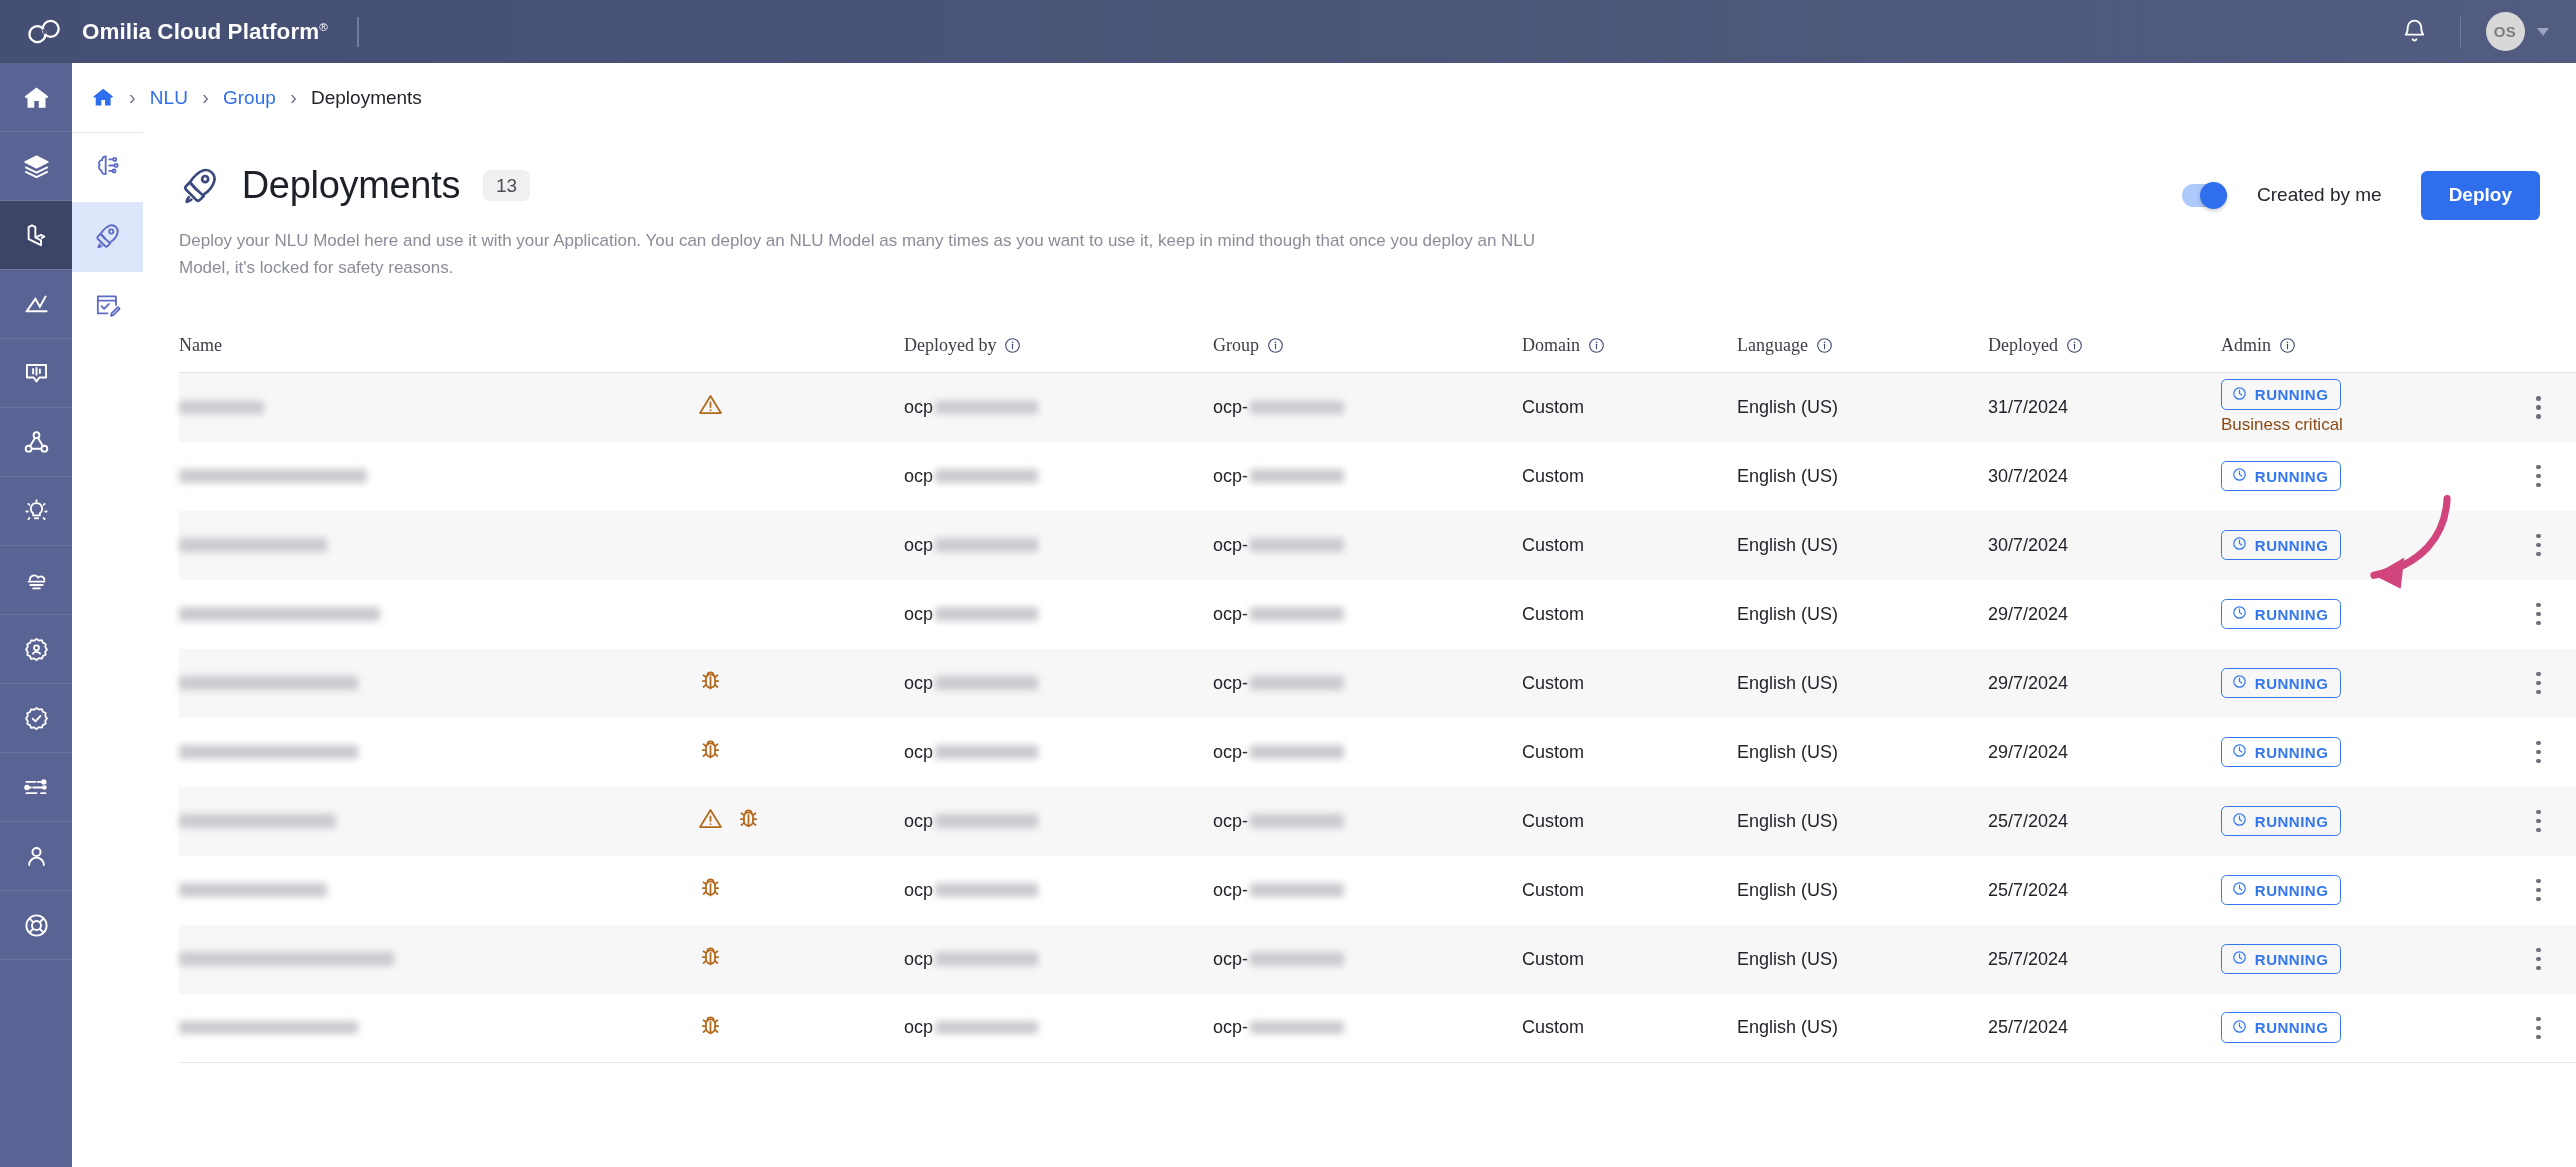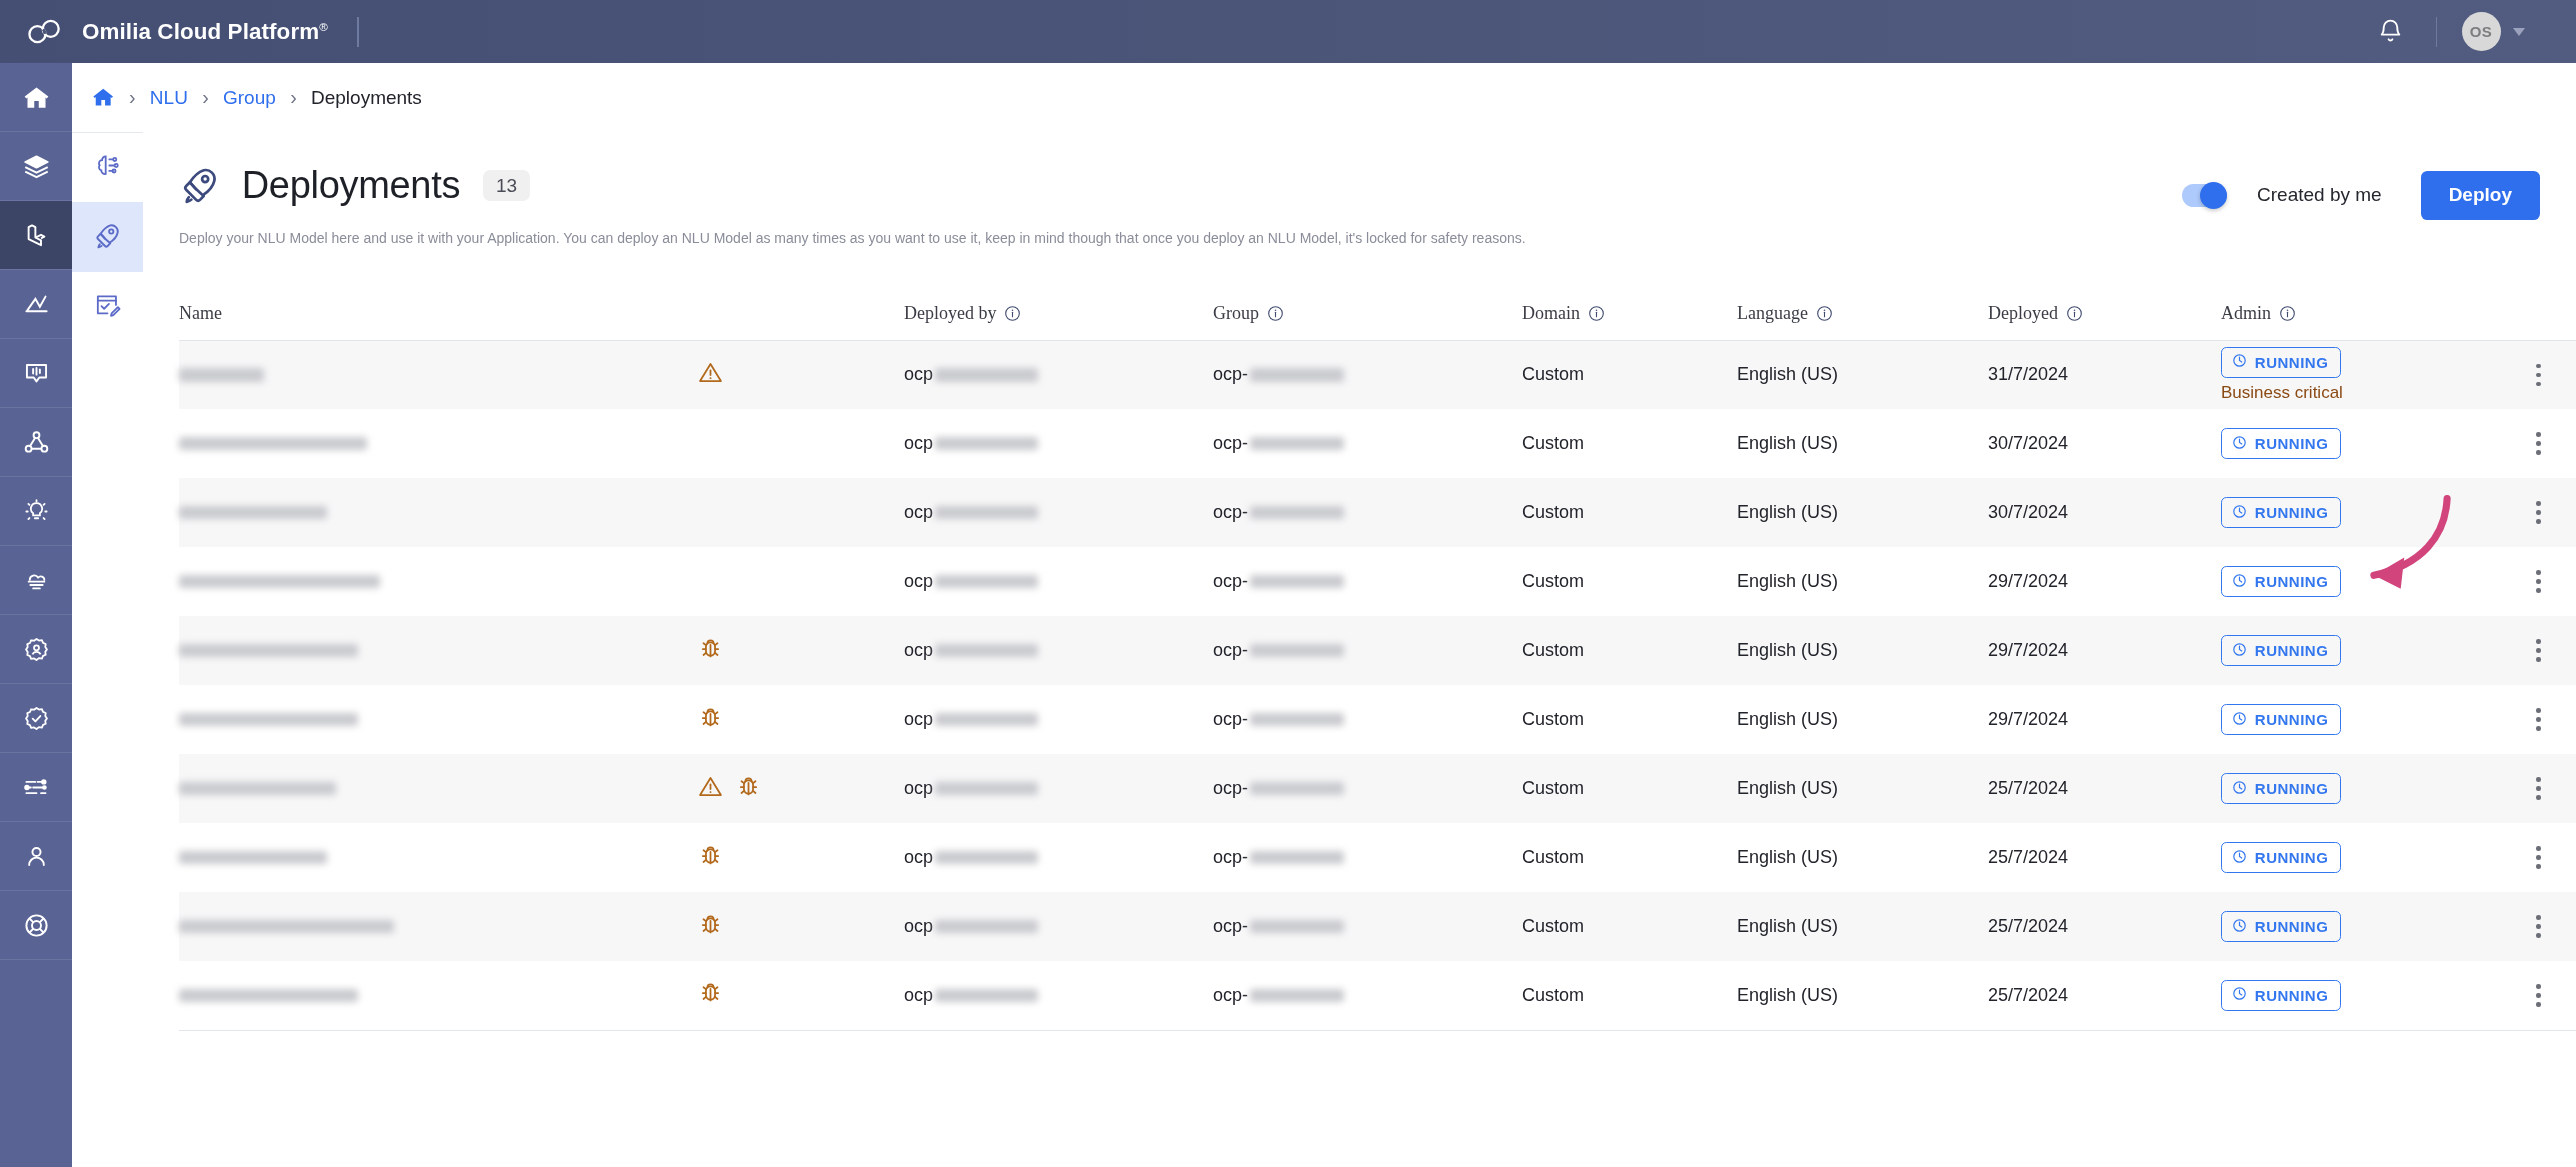--- a/index.html
+++ b/index.html
@@ -21,21 +21,21 @@
   .brand-logo { width: 39px; height: 29px; display: block; }
   .brand-name {
     color: #ffffff; font-size: 22.4px; font-weight: bold;
     letter-spacing: 0.1px; white-space: nowrap;
   }
   .brand-name sup { font-size: 11.6px; vertical-align: super; font-weight: normal; }
   .topbar-divider {
     width: 1.8px; height: 30px; background: #6f7aa0; margin-left: 29px;
   }
   .topbar-right {
-    margin-left: auto; display: flex; align-items: center; gap: 0; padding-right: 51px;
+    margin-left: auto; display: flex; align-items: center; gap: 0; padding-right: 27px;
   }
   .bell-btn { width: 41px; height: 41px; display: flex; align-items: center; justify-content: center; }
   .topbar-sep { width: 0.9px; height: 30px; background: #6f7aa0; margin: 0 25px; }
   .avatar {
     width: 39px; height: 39px; border-radius: 50%;
     background: #d8d8d8; color: #7d7d80;
     display: flex; align-items: center; justify-content: center;
     font-size: 15px; font-weight: bold; letter-spacing: 0.4px;
   }
   .caret-down {
@@ -102,21 +102,21 @@
   .title-row { display: flex; align-items: center; gap: 19.7px; }
   .title-icon { width: 43px; height: 43px; color: #3c4a7e; }
   .page-title { font-size: 38px; color: #1e2027; font-weight: normal; letter-spacing: -0.3px; }
   .count-badge {
     background: #f0f0f0; color: #4a4d57;
     font-size: 19px; padding: 6.3px 12.5px; border-radius: 7.2px;
     line-height: 1; margin-left: 3.6px;
   }
   .page-desc {
     margin-top: 19.7px; color: #8a8d99;
-    font-size: 14px; line-height: 1.62; max-width: 1369px;
+    font-size: 17px; line-height: 1.62; max-width: 1369px;
   }
 
   
   .toolbar {
     position: absolute; top: 39px; right: 36px;
     display: flex; align-items: center; gap: 0;
   }
   .toggle {
     width: 45px; height: 23px; border-radius: 11.6px;
     background: #aecafc; position: relative; flex: none;

